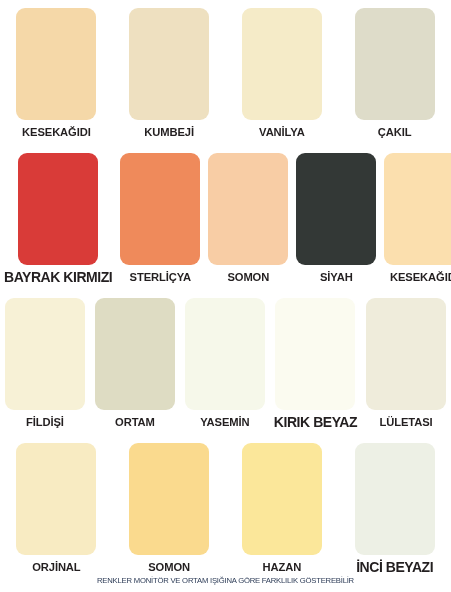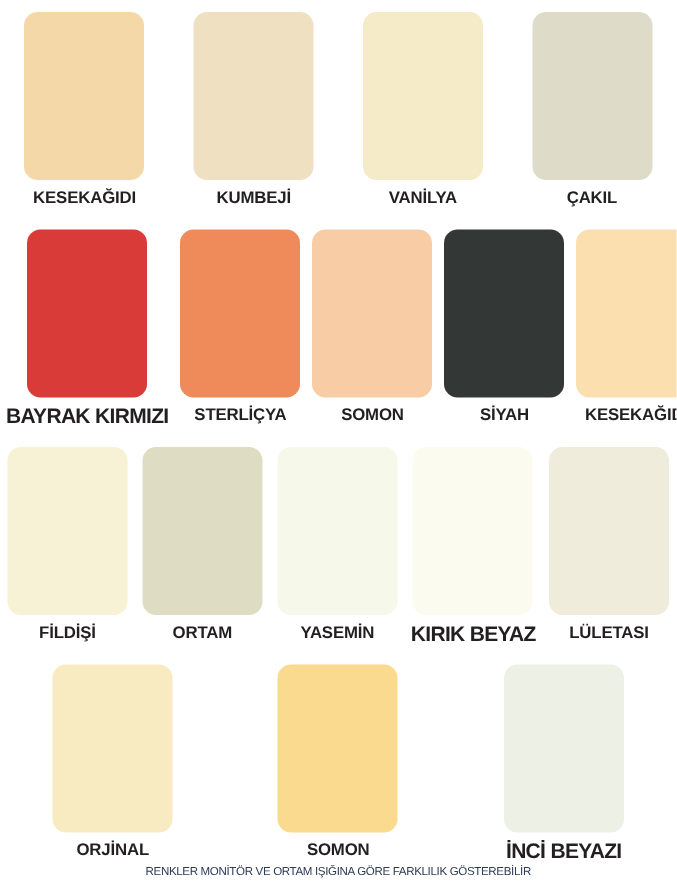--- a/index.html
+++ b/index.html
@@ -141,20 +141,24 @@
   <div class="swatch-row">
     <div class="swatch-cell">
       <div class="swatch-chip" style="background-color: rgb(248, 235, 194);"></div>
       <div class="swatch-label">ORJİNAL</div>
     </div>
     <div class="swatch-cell">
       <div class="swatch-chip" style="background-color: rgb(250, 218, 142);"></div>
       <div class="swatch-label">SOMON</div>
     </div>
     <div class="swatch-cell">
+      <div class="swatch-chip" style="background-color: rgb(251, 231, 154);"></div>
+      <div class="swatch-label">HAZAN</div>
+    </div>
+    <div class="swatch-cell">
       <div class="swatch-chip" style="background-color: rgb(237, 240, 229);"></div>
       <div class="swatch-label tight">İNCİ BEYAZI</div>
     </div>
   </div>
 
 </div>
 
 <div id="footer-note" style="color: rgb(44, 59, 86);">
   <span>RENKLER MONİTÖR VE ORTAM IŞIĞINA GÖRE FARKLILIK GÖSTEREBİLİR</span>
 </div>

